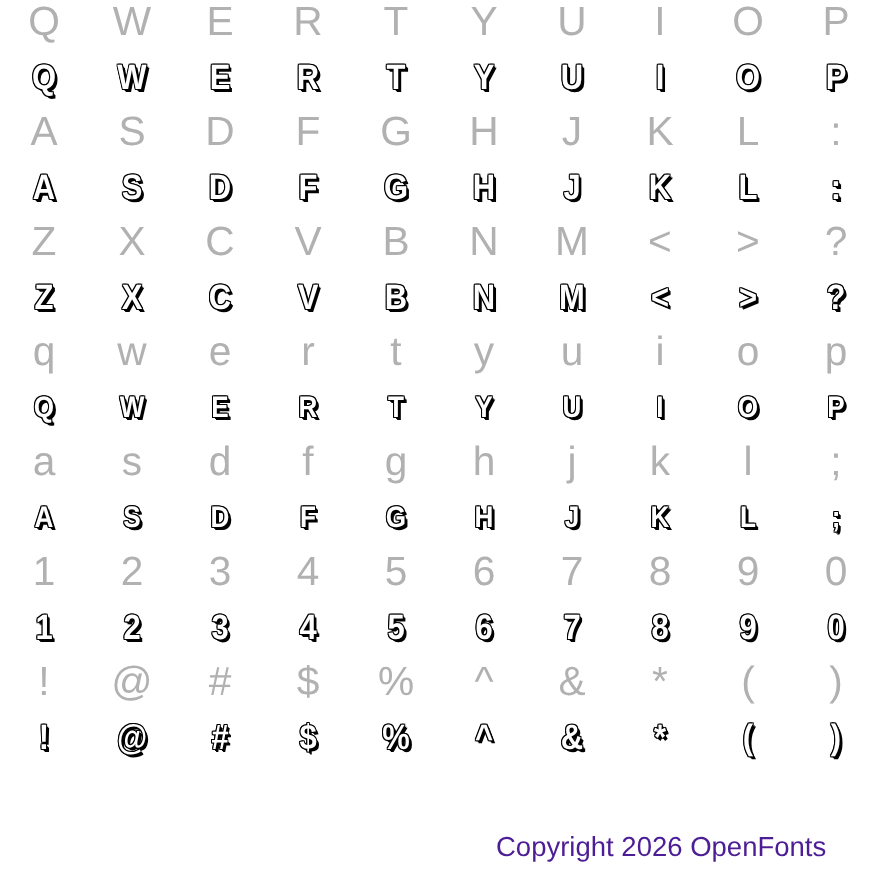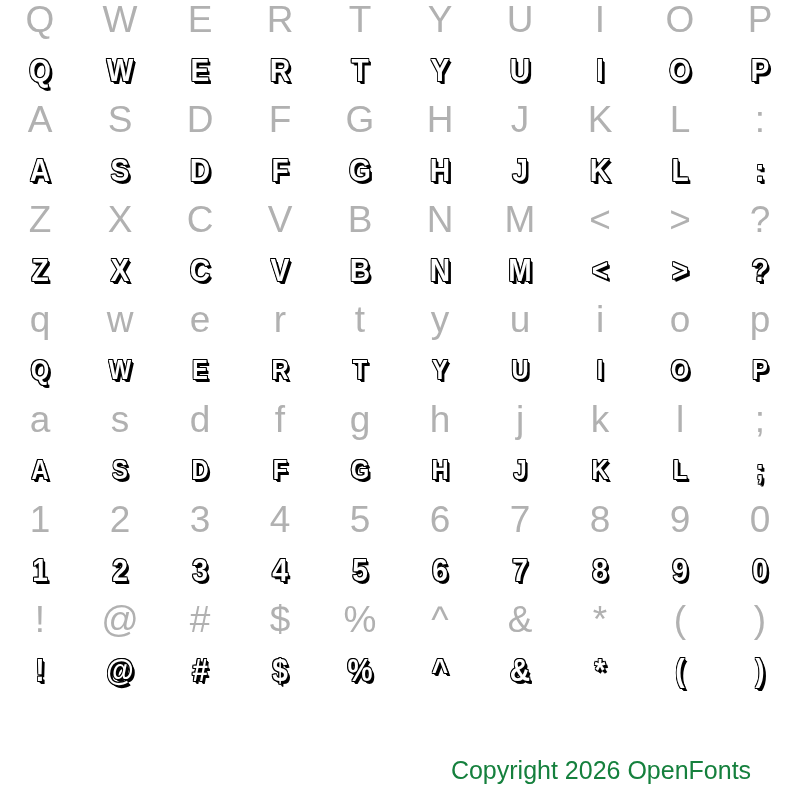--- a/index.html
+++ b/index.html
@@ -58,21 +58,21 @@
   .row-shadow-small .cell { font-size: 27px; }
 
   .watermark {
     position: absolute;
     top: 756px;
     left: 601px;
     transform: translateX(-50%);
     white-space: nowrap;
     font-family: "Liberation Sans", sans-serif;
     font-size: 25px;
-    color: #15803d;
+    color: #4c1d95;
   }
 </style>
 </head>
 <body>
 
 <div class="sheet">
   <div id="glyph-grid">
       <div class="row row-plain"><span class="cell">Q</span><span class="cell">W</span><span class="cell">E</span><span class="cell">R</span><span class="cell">T</span><span class="cell">Y</span><span class="cell">U</span><span class="cell">I</span><span class="cell">O</span><span class="cell">P</span></div>
       <div class="row row-shadow"><span class="cell">Q</span><span class="cell">W</span><span class="cell">E</span><span class="cell">R</span><span class="cell">T</span><span class="cell">Y</span><span class="cell">U</span><span class="cell">I</span><span class="cell">O</span><span class="cell">P</span></div>
       <div class="row row-plain"><span class="cell">A</span><span class="cell">S</span><span class="cell">D</span><span class="cell">F</span><span class="cell">G</span><span class="cell">H</span><span class="cell">J</span><span class="cell">K</span><span class="cell">L</span><span class="cell">:</span></div>

